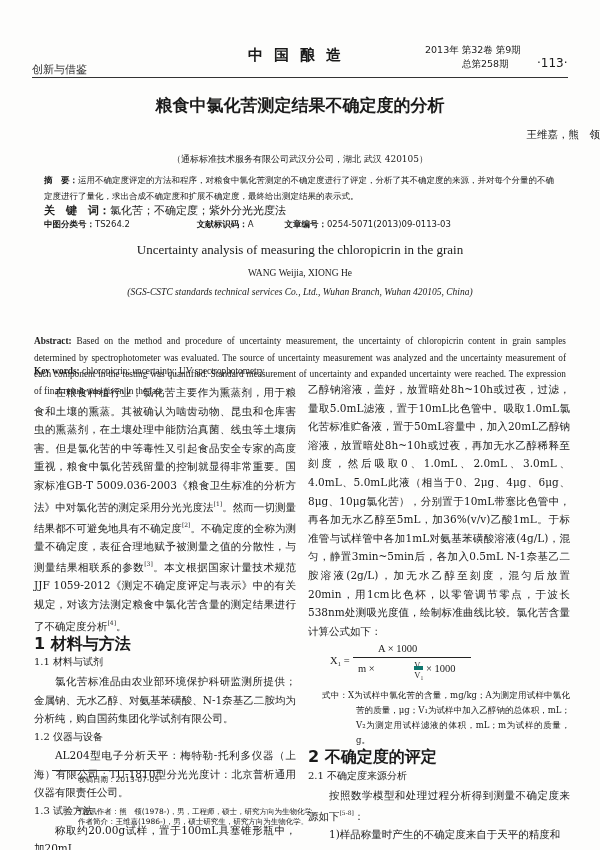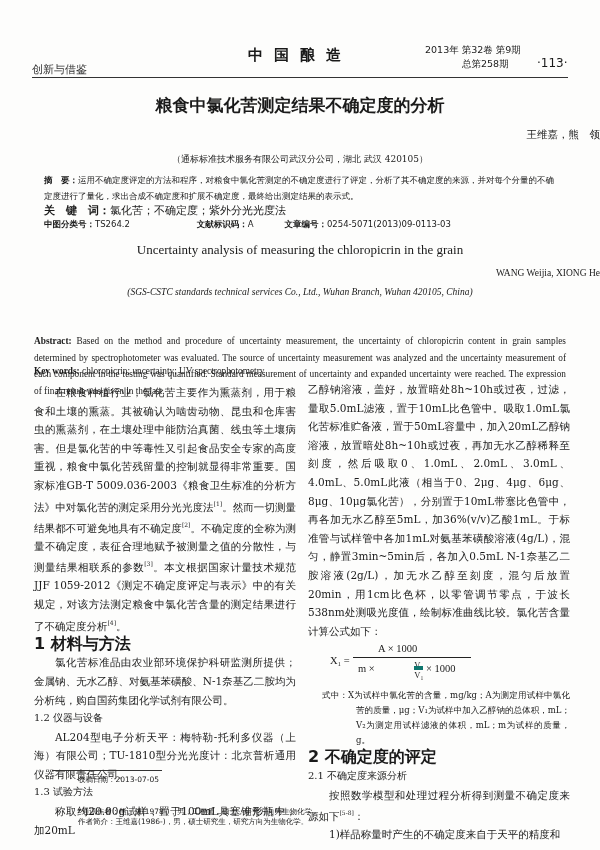--- a/index.html
+++ b/index.html
@@ -14,21 +14,21 @@
   .hdr-rule { left:32px; top:77px; width:536px; height:1px; background:#333; }
   .title { left:0; width:600px; top:94px; text-align:center; font-size:17px; font-weight:bold; font-family:"DejaVu Sans", sans-serif; }
   .authors { left:0; width:600px; top:128px; text-align:right; font-size:10.5px; }
   .affil { left:0; width:600px; top:153px; text-align:center; font-size:9px; }
   .abstract-cn { left:44px; top:172px; width:518px; font-size:8.5px; line-height:16px; }
   .abstract-cn b, .kw-cn b, .cls b { font-family:"DejaVu Sans", sans-serif; }
   .kw-cn { left:44px; top:203px; font-size:11px; }
   .cls { left:44px; top:219px; width:520px; font-size:8.5px; font-family:"DejaVu Sans", sans-serif; }
   .cls span { display:inline-block; }
   .en-title { left:0; width:600px; top:242px; text-align:center; font-size:13px; font-family:"Liberation Serif", serif; }
-  .en-authors { left:0; width:600px; top:268px; text-align:right; font-size:9.5px; font-family:"Liberation Serif", serif; }
+  .en-authors { left:0; width:600px; top:268px; text-align:center; font-size:9.5px; font-family:"Liberation Serif", serif; }
   .en-affil { left:0; width:600px; top:287px; text-align:center; font-size:9.5px; font-style:italic; font-family:"Liberation Serif", serif; }
   .en-abstract { left:34px; top:300px; width:532px; font-size:9.3px; line-height:16.5px; font-family:Liberation Serif, serif; text-align:justify;margin-top:33px; }
   .en-kw { left:34px; top:366px; font-size:9.3px; font-family:"Liberation Serif", serif; }
   .col { font-size:10.5px; line-height:18.6px; text-align:justify; }
   .colL { left:34px; top:383px; width:262px; }
   .colR { left:308px; top:380px; width:262px; }
   .indent { text-indent:2em; }
   .h1 { font-weight:bold; font-family:"DejaVu Sans", sans-serif; font-size:16px; }
   .h2 { font-size:10px; }
   sup { font-size:6px; }
@@ -75,20 +75,21 @@
 <div class="abs en-abstract">
   <b>Abstract:</b> <span>Based on the method and procedure of uncertainty measurement, the uncertainty of chloropicrin content in grain samples determined by spectrophotometer was evaluated. The source of uncertainty measurement was analyzed and the uncertainty measurement of each component in the testing was quantified. Standard measurement of uncertainty and expanded uncertainty were reached. The expression of final result was given in the last.</span>
 </div>
 <div class="abs en-kw">
   <b>Key words:</b> <span>chloropicrin; uncertainty; UV spectrophotometry</span>
 </div>
 
 <div class="abs col colL">
   <p class="indent"><span>在粮食种植行业，氯化苦主要作为熏蒸剂，用于粮食和土壤的熏蒸。其被确认为啮齿动物、昆虫和仓库害虫的熏蒸剂，在土壤处理中能防治真菌、线虫等土壤病害。但是氯化苦的中等毒性又引起食品安全专家的高度重视，粮食中氯化苦残留量的控制就显得非常重要。国家标准GB-T 5009.036-2003《粮食卫生标准的分析方法》中对氯化苦的测定采用分光光度法</span><sup>[1]</sup><span>。然而一切测量结果都不可避免地具有不确定度</span><sup>[2]</sup><span>。不确定度的全称为测量不确定度，表征合理地赋予被测量之值的分散性，与测量结果相联系的参数</span><sup>[3]</sup><span>。本文根据国家计量技术规范JJF 1059-2012《测定不确定度评定与表示》中的有关规定，对该方法测定粮食中氯化苦含量的测定结果进行了不确定度分析</span><sup>[4]</sup><span>。</span></p>
   <p class="h1">1 材料与方法</p>
+  <p class="h2">1.1 材料与试剂</p>
   <p class="indent">氯化苦标准品由农业部环境保护科研监测所提供；金属钠、无水乙醇、对氨基苯磺酸、N-1奈基乙二胺均为分析纯，购自国药集团化学试剂有限公司。</p>
   <p class="h2">1.2 仪器与设备</p>
   <p class="indent">AL204型电子分析天平：梅特勒-托利多仪器（上海）有限公司；TU-1810型分光光度计：北京普析通用仪器有限责任公司。</p>
   <p class="h2">1.3 试验方法</p>
   <p class="indent">称取约20.00g试样，置于100mL具塞锥形瓶中，加20mL</p>
 </div>
 
 <div class="abs col colR">
   <p>乙醇钠溶液，盖好，放置暗处8h~10h或过夜，过滤，量取5.0mL滤液，置于10mL比色管中。吸取1.0mL氯化苦标准贮备液，置于50mL容量中，加入20mL乙醇钠溶液，放置暗处8h~10h或过夜，再加无水乙醇稀释至刻度，然后吸取0、1.0mL、2.0mL、3.0mL、4.0mL、5.0mL此液（相当于0、2μg、4μg、6μg、8μg、10μg氯化苦），分别置于10mL带塞比色管中，再各加无水乙醇至5mL，加36%(v/v)乙酸1mL。于标准管与试样管中各加1mL对氨基苯磺酸溶液(4g/L)，混匀，静置3min~5min后，各加入0.5mL N-1奈基乙二胺溶液(2g/L)，加无水乙醇至刻度，混匀后放置20min，用1cm比色杯，以零管调节零点，于波长538nm处测吸光度值，绘制标准曲线比较。氯化苦含量计算公式如下：</p>
   <div class="formula">

